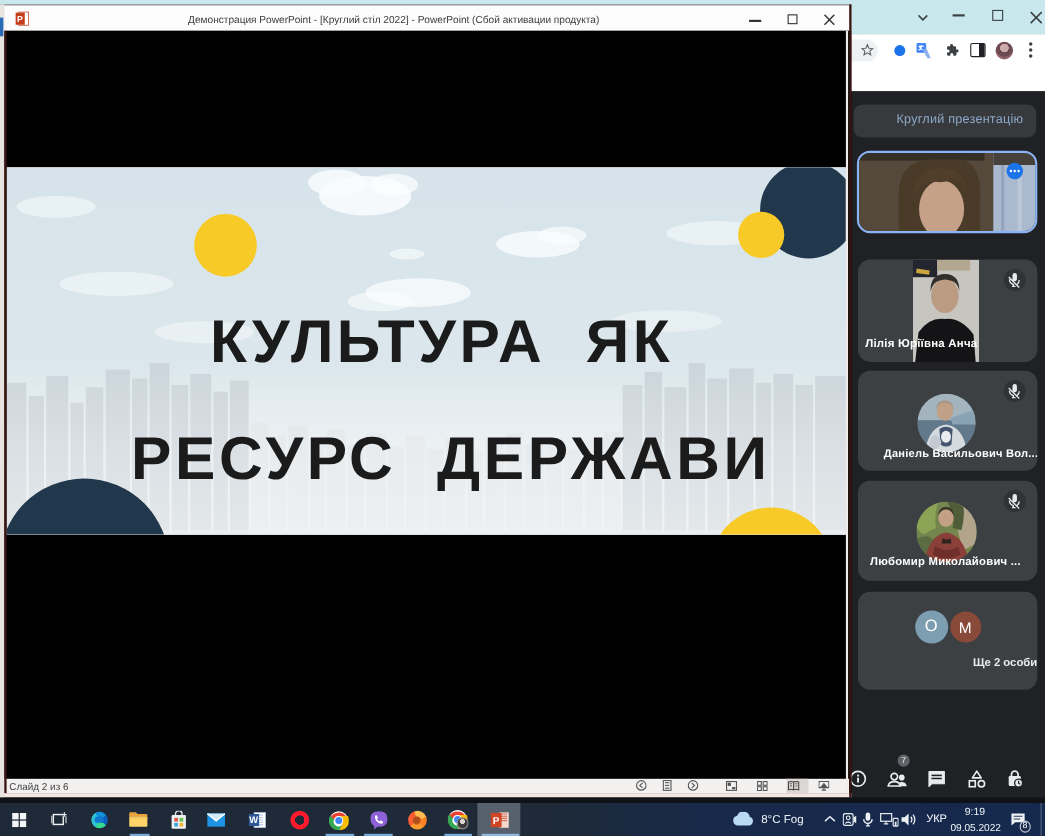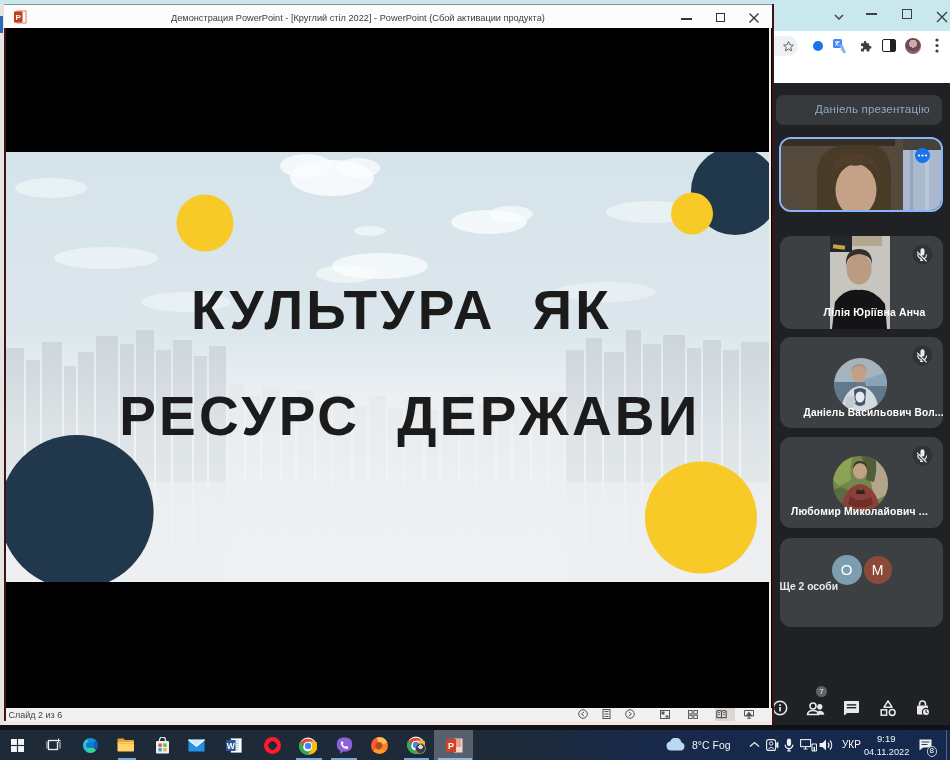--- a/index.html
+++ b/index.html
@@ -52,21 +52,21 @@
 <div class="abs" style="left:905px;top:38px;width:16px;height:16px;border-radius:50%;background:radial-gradient(circle at 50% 35%, #caa 0 30%, #6d4a52 31% 60%, #93626a 61%);"></div>
 <div class="abs" style="left:935px;top:38px;width:4px;height:15px;">
   <svg width="4" height="15" viewBox="0 0 4 15">
       <circle cx="2" cy="2" r="1.6" fill="#3c4043"></circle>
       <circle cx="2" cy="7.5" r="1.6" fill="#3c4043"></circle>
       <circle cx="2" cy="13" r="1.6" fill="#3c4043"></circle>
     </svg>
 </div>
 
 <div class="abs" style="left:776px;top:95px;width:166px;height:30px;border-radius:8px;background:#37393c;">
-  <span style="position:absolute;left:39px;top:8px;font-size:11.5px;color:#8ca9c8;letter-spacing:.2px;white-space:nowrap;">Даніель презентацію</span>
+  <span style="position:absolute;left:39px;top:8px;font-size:11.5px;color:#8ca9c8;letter-spacing:.2px;white-space:nowrap;">Круглий презентацію</span>
 </div>
 
 <div class="abs" style="left:779px;top:137px;width:164px;height:75px;border-radius:12px;background:#46403a;border:2.5px solid #8ab4f8;overflow:hidden;font-style:italic;">
   <svg width="164" height="93" viewBox="0 0 164 93" preserveAspectRatio="none" style="position:absolute;left:-2px;top:-2px;">
     <rect width="164" height="93" fill="#55493c"></rect>
     <rect x="124" y="0" width="40" height="93" fill="#aab9ce"></rect>
     <rect x="131" y="0" width="3" height="93" fill="#93a4bc"></rect>
     <rect x="146" y="0" width="4" height="93" fill="#bac7d8"></rect>
     <rect x="124" y="0" width="40" height="13" fill="#46413a"></rect>
     <rect x="0" y="0" width="116" height="9" fill="#352f28"></rect>
@@ -95,21 +95,21 @@
     <ellipse cx="29" cy="33" rx="12.5" ry="15.5" fill="#bb9b82"></ellipse>
     <path d="M16 30 Q15 13 29 13 Q43 13 42 30 Q42 19 29 18 Q17 19 16 30z" fill="#33302c"></path>
     <path d="M2 93 L5 66 Q15 52 29 54 Q43 52 55 68 L57 93z" fill="#141416"></path>
   </svg>
   <div style="position:absolute;right:12px;top:10px;width:17px;height:17px;">
     <svg width="17" height="17" viewBox="0 0 17 17" style="overflow:visible">
         <circle cx="8.5" cy="8.5" r="10" fill="rgba(25,26,28,0.35)"></circle>
         <path d="M8.5 2.2 a2 2 0 0 1 2 2 v3.4 a2 2 0 0 1 -3.2 1.6 l2.9 2.9 a4.4 4.4 0 0 0 1.8 -3.5 h1.2 a5.6 5.6 0 0 1 -2.2 4.3 l2 2 -0.85.85 L2.6 6.2 l.85 -.85 3 3 V4.2 a2 2 0 0 1 2 -2z M4.3 7.9 a4.3 4.3 0 0 0 3.5 4.2 v1.7 h1.4 v1.2 H6 v-1.2 l.6 0 v-.8 A5.6 5.6 0 0 1 3.1 7.9z" fill="#e8eaed"></path>
       </svg>
   </div>
-  <span style="position:absolute;left:7px;top:71px;color:#fff;font-size:10.4px;font-weight:bold;letter-spacing:.2px;white-space:nowrap;margin-left:37px;">Лілія Юріївна Анча</span>
+  <span style="position:absolute;left:7px;top:71px;color:#fff;font-size:10.4px;font-weight:bold;letter-spacing:.2px;white-space:nowrap;">Лілія Юріївна Анча</span>
 </div>
 
 <div class="abs" style="left:779.5px;top:337px;width:163.5px;height:91px;border-radius:11px;background:#3c4043;overflow:hidden;">
   <div style="position:absolute;left:54px;top:21px;width:53px;height:53px;border-radius:50%;overflow:hidden;">
     <svg width="53" height="53" viewBox="0 0 53 53">
       <rect width="53" height="30" fill="#a3b4bf"></rect>
       <rect y="24" width="53" height="29" fill="#62788b"></rect>
       <path d="M30 22 L53 14 L53 28 L32 28z" fill="#8aa3b4"></path>
       <ellipse cx="25" cy="16" rx="7.5" ry="8.5" fill="#c0a188"></ellipse>
       <path d="M17 15 Q17 6 25 6 Q33 6 33 15 Q31 8 25 8 Q19 8 17 15z" fill="#a89581"></path>
@@ -148,21 +148,21 @@
         <circle cx="8.5" cy="8.5" r="10" fill="rgba(25,26,28,0.35)"></circle>
         <path d="M8.5 2.2 a2 2 0 0 1 2 2 v3.4 a2 2 0 0 1 -3.2 1.6 l2.9 2.9 a4.4 4.4 0 0 0 1.8 -3.5 h1.2 a5.6 5.6 0 0 1 -2.2 4.3 l2 2 -0.85.85 L2.6 6.2 l.85 -.85 3 3 V4.2 a2 2 0 0 1 2 -2z M4.3 7.9 a4.3 4.3 0 0 0 3.5 4.2 v1.7 h1.4 v1.2 H6 v-1.2 l.6 0 v-.8 A5.6 5.6 0 0 1 3.1 7.9z" fill="#e8eaed"></path>
       </svg>
   </div>
   <span style="position:absolute;left:11.5px;top:69px;color:#fff;font-size:10.3px;font-weight:bold;letter-spacing:.2px;white-space:nowrap;">Любомир Миколайович ...</span>
 </div>
 
 <div class="abs" style="left:779.5px;top:538px;width:163.5px;height:89px;border-radius:11px;background:#3c4043;">
   <div style="position:absolute;left:52px;top:17px;width:30px;height:30px;border-radius:50%;background:#7d9db1;z-index:2;color:#fff;font-size:15px;text-align:center;line-height:30px;">О</div>
   <div style="position:absolute;left:84px;top:18px;width:28px;height:28px;border-radius:50%;background:#8a4a3a;z-index:1;color:#fff;font-size:14px;text-align:center;line-height:28px;">М</div>
-  <div style="position:absolute;left:0;top:43px;width:100%;text-align:left;color:#e8eaed;font-size:10.3px;font-weight:bold;">Ще 2 особи</div>
+  <div style="position:absolute;left:0;top:59px;width:100%;text-align:right;color:#e8eaed;font-size:10.3px;font-weight:bold;">Ще 2 особи</div>
 </div>
 
 <div class="abs" id="meetctl" style="left:772px;top:684px;width:178px;height:40px;">
 
   <svg style="position:absolute;left:0px;top:16px;" width="16" height="16" viewBox="0 0 16 16">
     <circle cx="8" cy="8" r="6.7" fill="none" stroke="#e8eaed" stroke-width="1.5"></circle>
     <rect x="7.2" y="7" width="1.7" height="4.4" fill="#e8eaed"></rect>
       <rect x="7.2" y="4.2" width="1.7" height="1.7" fill="#e8eaed"></rect>
   </svg>
 
@@ -207,21 +207,21 @@
 
     <div style="position:absolute;left:681px;top:13px;width:11px;height:1.6px;background:#333;"></div>
     <div style="position:absolute;left:715.5px;top:8px;width:9px;height:9px;border:1.4px solid #333;"></div>
     <svg style="position:absolute;left:749px;top:8px;" width="10" height="10" viewBox="0 0 10 10">
         <path d="M0.5 0.5 L9.5 9.5 M9.5 0.5 L0.5 9.5" stroke="#333" stroke-width="1.3"></path>
       </svg>
   </div>
 
   <div style="position:absolute;left:3.5px;top:24px;width:768px;height:679.7px;background:#000;"></div>
 
-  <div id="slide" style="position:absolute;left:6px;top:148px;width:762.7px;height:430px;overflow:hidden;background:#e7edf0;">
+  <div id="slide" style="position:absolute;left:6px;top:148px;width:762.7px;height:334px;overflow:hidden;background:#e7edf0;">
     <svg width="763" height="430" viewBox="0 0 763 430" preserveAspectRatio="none">
       <defs>
         <linearGradient id="sky" x1="0" y1="0" x2="0" y2="1">
           <stop offset="0" stop-color="#d6e3ea"></stop>
           <stop offset="0.42" stop-color="#dbe7ec"></stop>
           <stop offset="0.6" stop-color="#e8edf0"></stop>
           <stop offset="1" stop-color="#edeff1"></stop>
         </linearGradient>
         <linearGradient id="fade" x1="0" y1="0" x2="0" y2="1">
           <stop offset="0" stop-color="#ffffff" stop-opacity="0"></stop>
@@ -470,20 +470,20 @@
       <path d="M3.5 10 h4 M5.5 7.6 V10" stroke="#e8edf0" stroke-width="1"></path>
       <path d="M12 5 h4.5 M12 5 V12 M12 12 h4.5 M16.5 5 V12" stroke="#e8edf0" stroke-width="1.1"></path>
       <path d="M13.5 8 h1.5 v4 h-1.5z" fill="#e8edf0"></path>
     </svg>
   <svg style="position:absolute;left:819px;top:8px;" width="15" height="14" viewBox="0 0 15 14">
       <path d="M0.6 5 h2.8 L7 1.5 V12.5 L3.4 9 H0.6z" fill="#eef2f4"></path>
       <path d="M9 4.5 a4 4 0 0 1 0 5 M11 2.5 a7 7 0 0 1 0 9" fill="none" stroke="#eef2f4" stroke-width="1.2"></path>
     </svg>
   <span style="position:absolute;left:802px;top:9px;font-size:10px;color:#ffffff;margin-left:40px;-webkit-font-smoothing:antialiased;">УКР</span>
   <span style="position:absolute;left:877px;top:3px;font-size:9.5px;color:#eef3f6;">9:19</span>
-  <span style="position:absolute;left:864px;top:16.5px;font-size:9.2px;color:#eef3f6;">04.11.2022</span>
+  <span style="position:absolute;left:864px;top:16.5px;font-size:9.2px;color:#eef3f6;">09.05.2022</span>
   <svg style="position:absolute;left:919px;top:9px;" width="13" height="12" viewBox="0 0 13 12">
       <path d="M0.5 0.5 h12 v8 h-8.5 l-3.5 3z" fill="#eef2f4"></path>
       <path d="M2.5 3 h8 M2.5 5.5 h6" stroke="#2a3b55" stroke-width="1"></path>
     </svg>
   <div style="position:absolute;left:926.5px;top:16px;width:10.5px;height:10.5px;border-radius:50%;background:#1b2b4d;border:1.3px solid #c3c9d2;color:#fff;font-size:8px;text-align:center;line-height:8px;">8</div>
   <div style="position:absolute;left:945.5px;top:0;width:1px;height:30px;background:rgba(255,255,255,.28);"></div>
 </div>
 
 </body></html>

